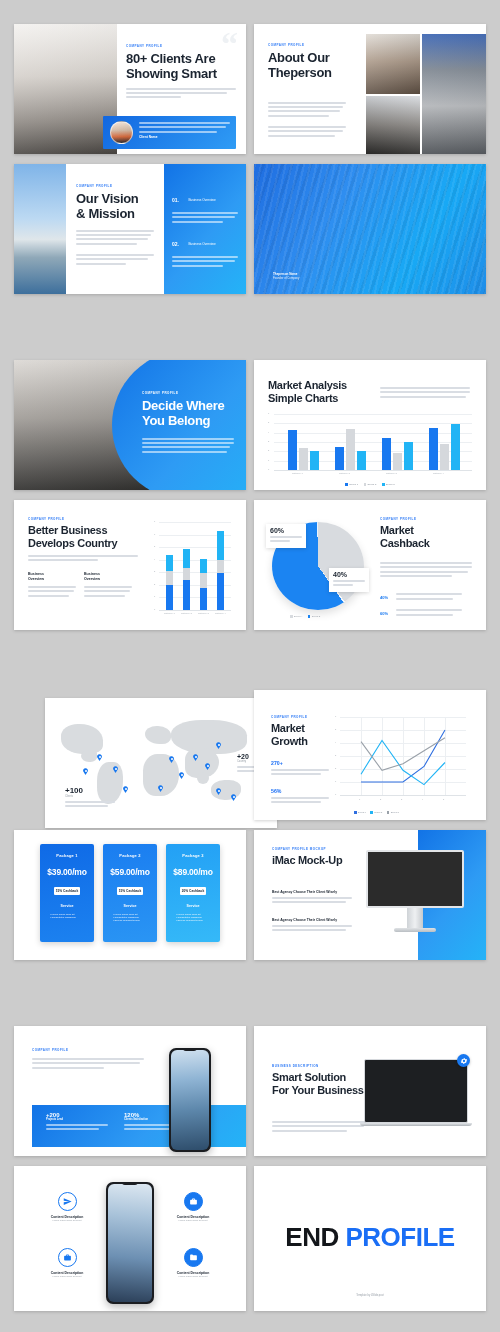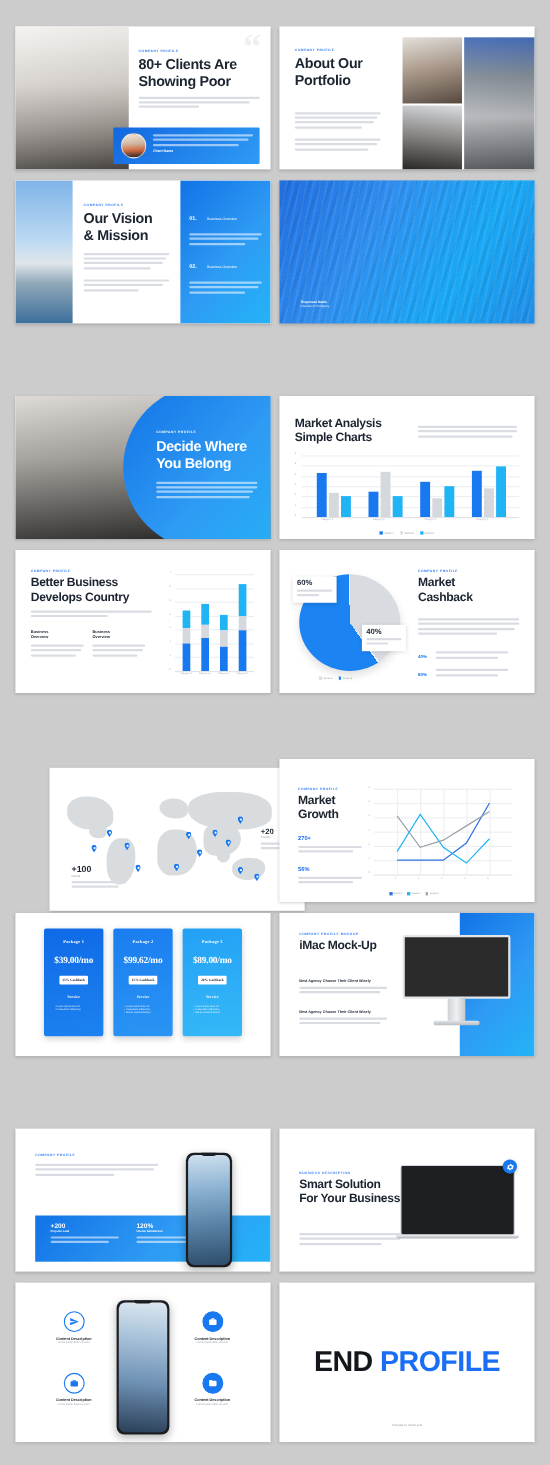--- a/index.html
+++ b/index.html
@@ -226,21 +226,21 @@
 
 <div class="group" style="top:0;height:330px;">
 
   <div class="slide sl-L" style="top:24px;height:130px;">
     <div class="photo ph-office" style="left:0;top:0;width:103px;height:130px;"></div>
     <div class="quote-mark" style="right:8px;top:6px;">“</div>
     <div style="position:absolute;left:112px;top:20px;width:110px;">
       <div class="eyebrow">COMPANY PROFILE</div>
       <div class="title" style="margin-top:3px;">
         <div>80+ Clients Are</div>
-        <div>Showing Poor</div>
+        <div>Showing Smart</div>
       </div>
       <div class="body-lines" style="margin-top:6px;">
         <div class="ln w100"></div>
             <div class="ln w92"></div>
             <div class="ln w50"></div>
       </div>
     </div>
     <div class="blue-card" style="position:absolute;left:89px;top:92px;width:133px;height:33px;border-radius:1px;">
       <div class="avatar" style="position:absolute;left:7px;top:5px;width:23px;height:23px;"></div>
       <div style="position:absolute;left:36px;top:6px;right:6px;">
@@ -250,21 +250,21 @@
         <div style="font-size:3.2px;color:#fff;font-weight:700;margin-top:2px;">Client Name</div>
       </div>
     </div>
   </div>
 
   <div class="slide sl-R" style="top:24px;height:130px;">
     <div style="position:absolute;left:14px;top:19px;width:78px;">
       <div class="eyebrow">COMPANY PROFILE</div>
       <div class="title" style="margin-top:3px;">
         <div>About Our</div>
-        <div>Portfolio</div>
+        <div>Theperson</div>
       </div>
       <div class="body-lines" style="margin-top:21px;">
         <div class="ln w100"></div>
             <div class="ln w96"></div>
             <div class="ln w92"></div>
             <div class="ln w78"></div>
       </div>
       <div class="body-lines" style="margin-top:9px;">
         <div class="ln w100"></div>
             <div class="ln w96"></div>
@@ -633,34 +633,34 @@
       <div class="tick" style="left:82px;top:81px;">4</div>
       <div class="tick" style="left:103px;top:81px;">5</div>
     </div>
     <div style="position:absolute;left:100px;bottom:6px;font-size:2.2px;color:#8b939d;">
       <span><span class="legend-dot" style="background:#2f6fe0;"></span><span>Series 1</span></span>
       <span style="margin-left:4px;"><span class="legend-dot" style="background:#21b4f5;"></span><span>Series 2</span></span>
       <span style="margin-left:4px;"><span class="legend-dot" style="background:#9aa1a9;"></span><span>Series 3</span></span>
     </div>
   </div>
 
-  <div class="slide sl-L" style="top:164px;height:130px;font-family:Liberation Serif, serif;">
+  <div class="slide sl-L" style="top:164px;height:130px;">
     <div class="pkg" style="left:26px;top:14px;width:54px;height:98px;background:linear-gradient(170deg,#0f6ae6,#1c82f0);">
       <div class="pkg-name" style="margin-top:9px;">Package 1</div>
       <div class="pkg-price" style="margin-top:9px;">$39.00/mo</div>
       <div class="pkg-badge" style="margin-top:10px;">15% Cashback</div>
       <div class="pkg-service" style="margin-top:9px;">Service</div>
       <div style="margin-top:5px;">
         <div class="pkg-li">• Lorem ipsum dolor sit</div>
         <div class="pkg-li">• Consectetur adipiscing</div>
       </div>
     </div>
     <div class="pkg" style="left:89px;top:14px;width:54px;height:98px;background:linear-gradient(170deg,#1a7df0,#2a95f4);">
       <div class="pkg-name" style="margin-top:9px;">Package 2</div>
-      <div class="pkg-price" style="margin-top:9px;">$99.62/mo</div>
+      <div class="pkg-price" style="margin-top:9px;">$59.00/mo</div>
       <div class="pkg-badge" style="margin-top:10px;">15% Cashback</div>
       <div class="pkg-service" style="margin-top:9px;">Service</div>
       <div style="margin-top:5px;">
         <div class="pkg-li">• Lorem ipsum dolor sit</div>
         <div class="pkg-li">• Consectetur adipiscing</div>
         <div class="pkg-li">• Sed do eiusmod tempor</div>
       </div>
     </div>
     <div class="pkg" style="left:152px;top:14px;width:54px;height:98px;background:linear-gradient(170deg,#23a0f5,#35b9f8);">
       <div class="pkg-name" style="margin-top:9px;">Package 3</div>

